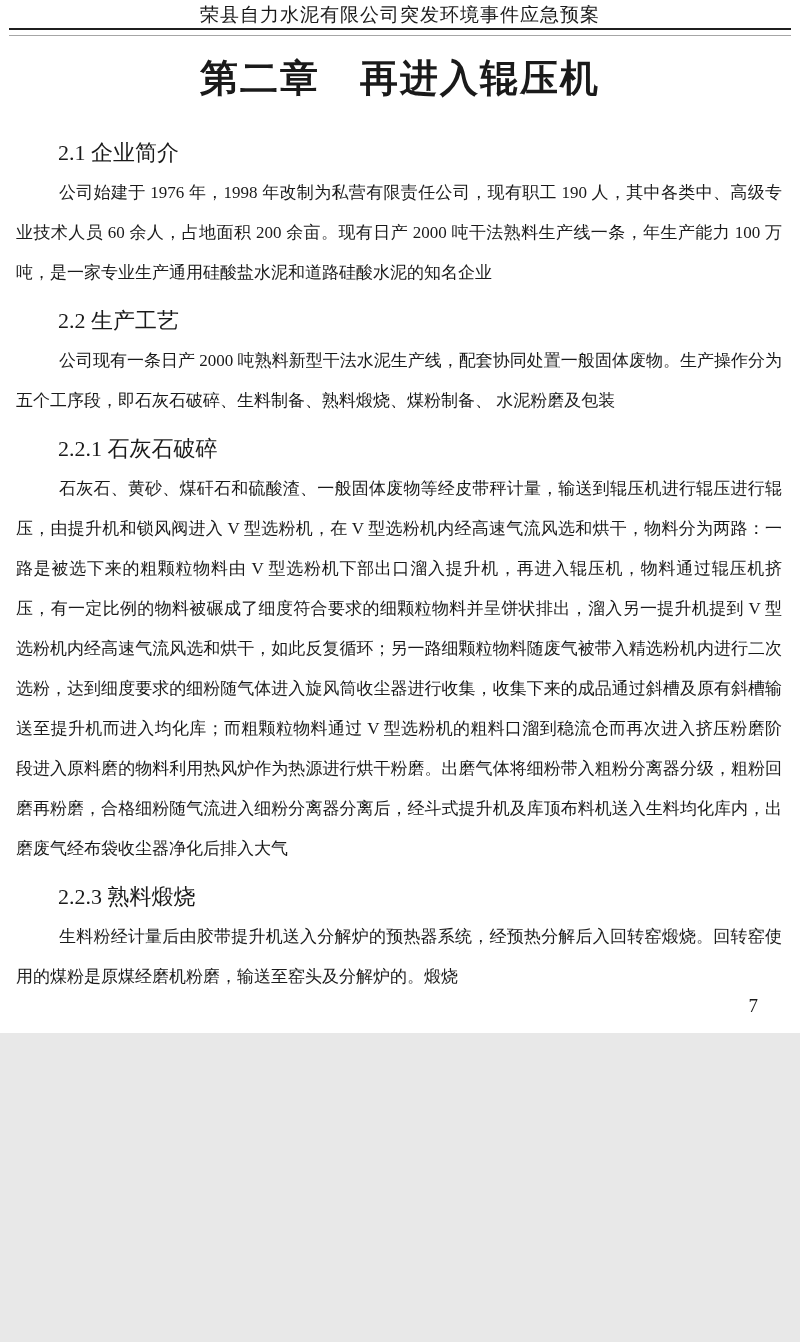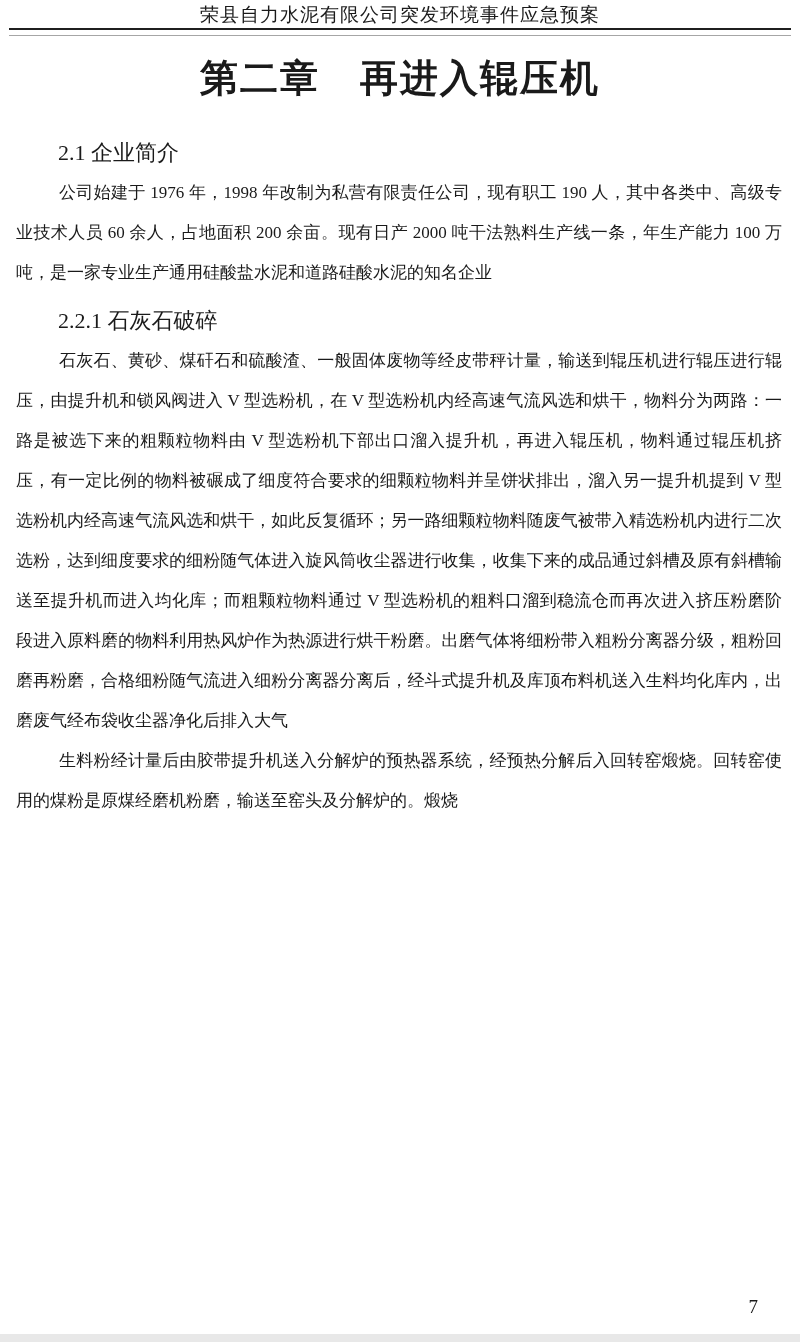--- a/index.html
+++ b/index.html
@@ -1,20 +1,20 @@
 <!DOCTYPE html>
 <html><head>
 <meta charset="utf-8">
 <style>
   html, body { margin: 0; padding: 0; }
   body { background: #e8e8e8; }
   .page {
     position: relative;
     width: 800px;
-    height: 1334px;
+    height: 1033px;
     margin: 0 auto;
     background: #ffffff;
     color: #1a1a1a;
     font-family: "Liberation Serif", "DejaVu Serif", serif;
     overflow: hidden;
     box-sizing: border-box;
   }
   .running-header { margin: 0 9px; padding-top: 4px; }
   .running-header-title {
     text-align: center;
@@ -71,30 +71,35 @@
 
   <h1 class="chapter-title">第二章　再进入辊压机</h1>
 
   <main class="content">
 
     <section class="section">
       <h2 class="section-heading">2.1 企业简介</h2>
       <p class="section-paragraph">公司始建于 1976 年，1998 年改制为私营有限责任公司，现有职工 190 人，其中各类中、高级专业技术人员 60 余人，占地面积 200 余亩。现有日产 2000 吨干法熟料生产线一条，年生产能力 100 万吨，是一家专业生产通用硅酸盐水泥和道路硅酸水泥的知名企业</p>
     </section>
 
+    <section class="section">
+      <h2 class="section-heading">2.2 生产工艺</h2>
+      <p class="section-paragraph">公司现有一条日产 2000 吨熟料新型干法水泥生产线，配套协同处置一般固体废物。生产操作分为五个工序段，即石灰石破碎、生料制备、熟料煅烧、煤粉制备、 水泥粉磨及包装</p>
+    </section>
 
     <section class="section">
       <h2 class="section-heading">2.2.1 石灰石破碎</h2>
     </section>
 
     <section class="section">
       <p class="section-paragraph">石灰石、黄砂、煤矸石和硫酸渣、一般固体废物等经皮带秤计量，输送到辊压机进行辊压进行辊压，由提升机和锁风阀进入 V 型选粉机，在 V 型选粉机内经高速气流风选和烘干，物料分为两路：一路是被选下来的粗颗粒物料由 V 型选粉机下部出口溜入提升机，再进入辊压机，物料通过辊压机挤压，有一定比例的物料被碾成了细度符合要求的细颗粒物料并呈饼状排出，溜入另一提升机提到 V 型选粉机内经高速气流风选和烘干，如此反复循环；另一路细颗粒物料随废气被带入精选粉机内进行二次选粉，达到细度要求的细粉随气体进入旋风筒收尘器进行收集，收集下来的成品通过斜槽及原有斜槽输送至提升机而进入均化库；而粗颗粒物料通过 V 型选粉机的粗料口溜到稳流仓而再次进入挤压粉磨阶段进入原料磨的物料利用热风炉作为热源进行烘干粉磨。出磨气体将细粉带入粗粉分离器分级，粗粉回磨再粉磨，合格细粉随气流进入细粉分离器分离后，经斗式提升机及库顶布料机送入生料均化库内，出磨废气经布袋收尘器净化后排入大气</p>
     </section>
 
     <section class="section">
+      <h2 class="section-heading">2.2.3 熟料煅烧</h2>
       <p class="section-paragraph">生料粉经计量后由胶带提升机送入分解炉的预热器系统，经预热分解后入回转窑煅烧。回转窑使用的煤粉是原煤经磨机粉磨，输送至窑头及分解炉的。煅烧</p>
     </section>
 
   </main>
 
   <footer>
     <span class="page-number">7</span>
   </footer>
 
 </div>

